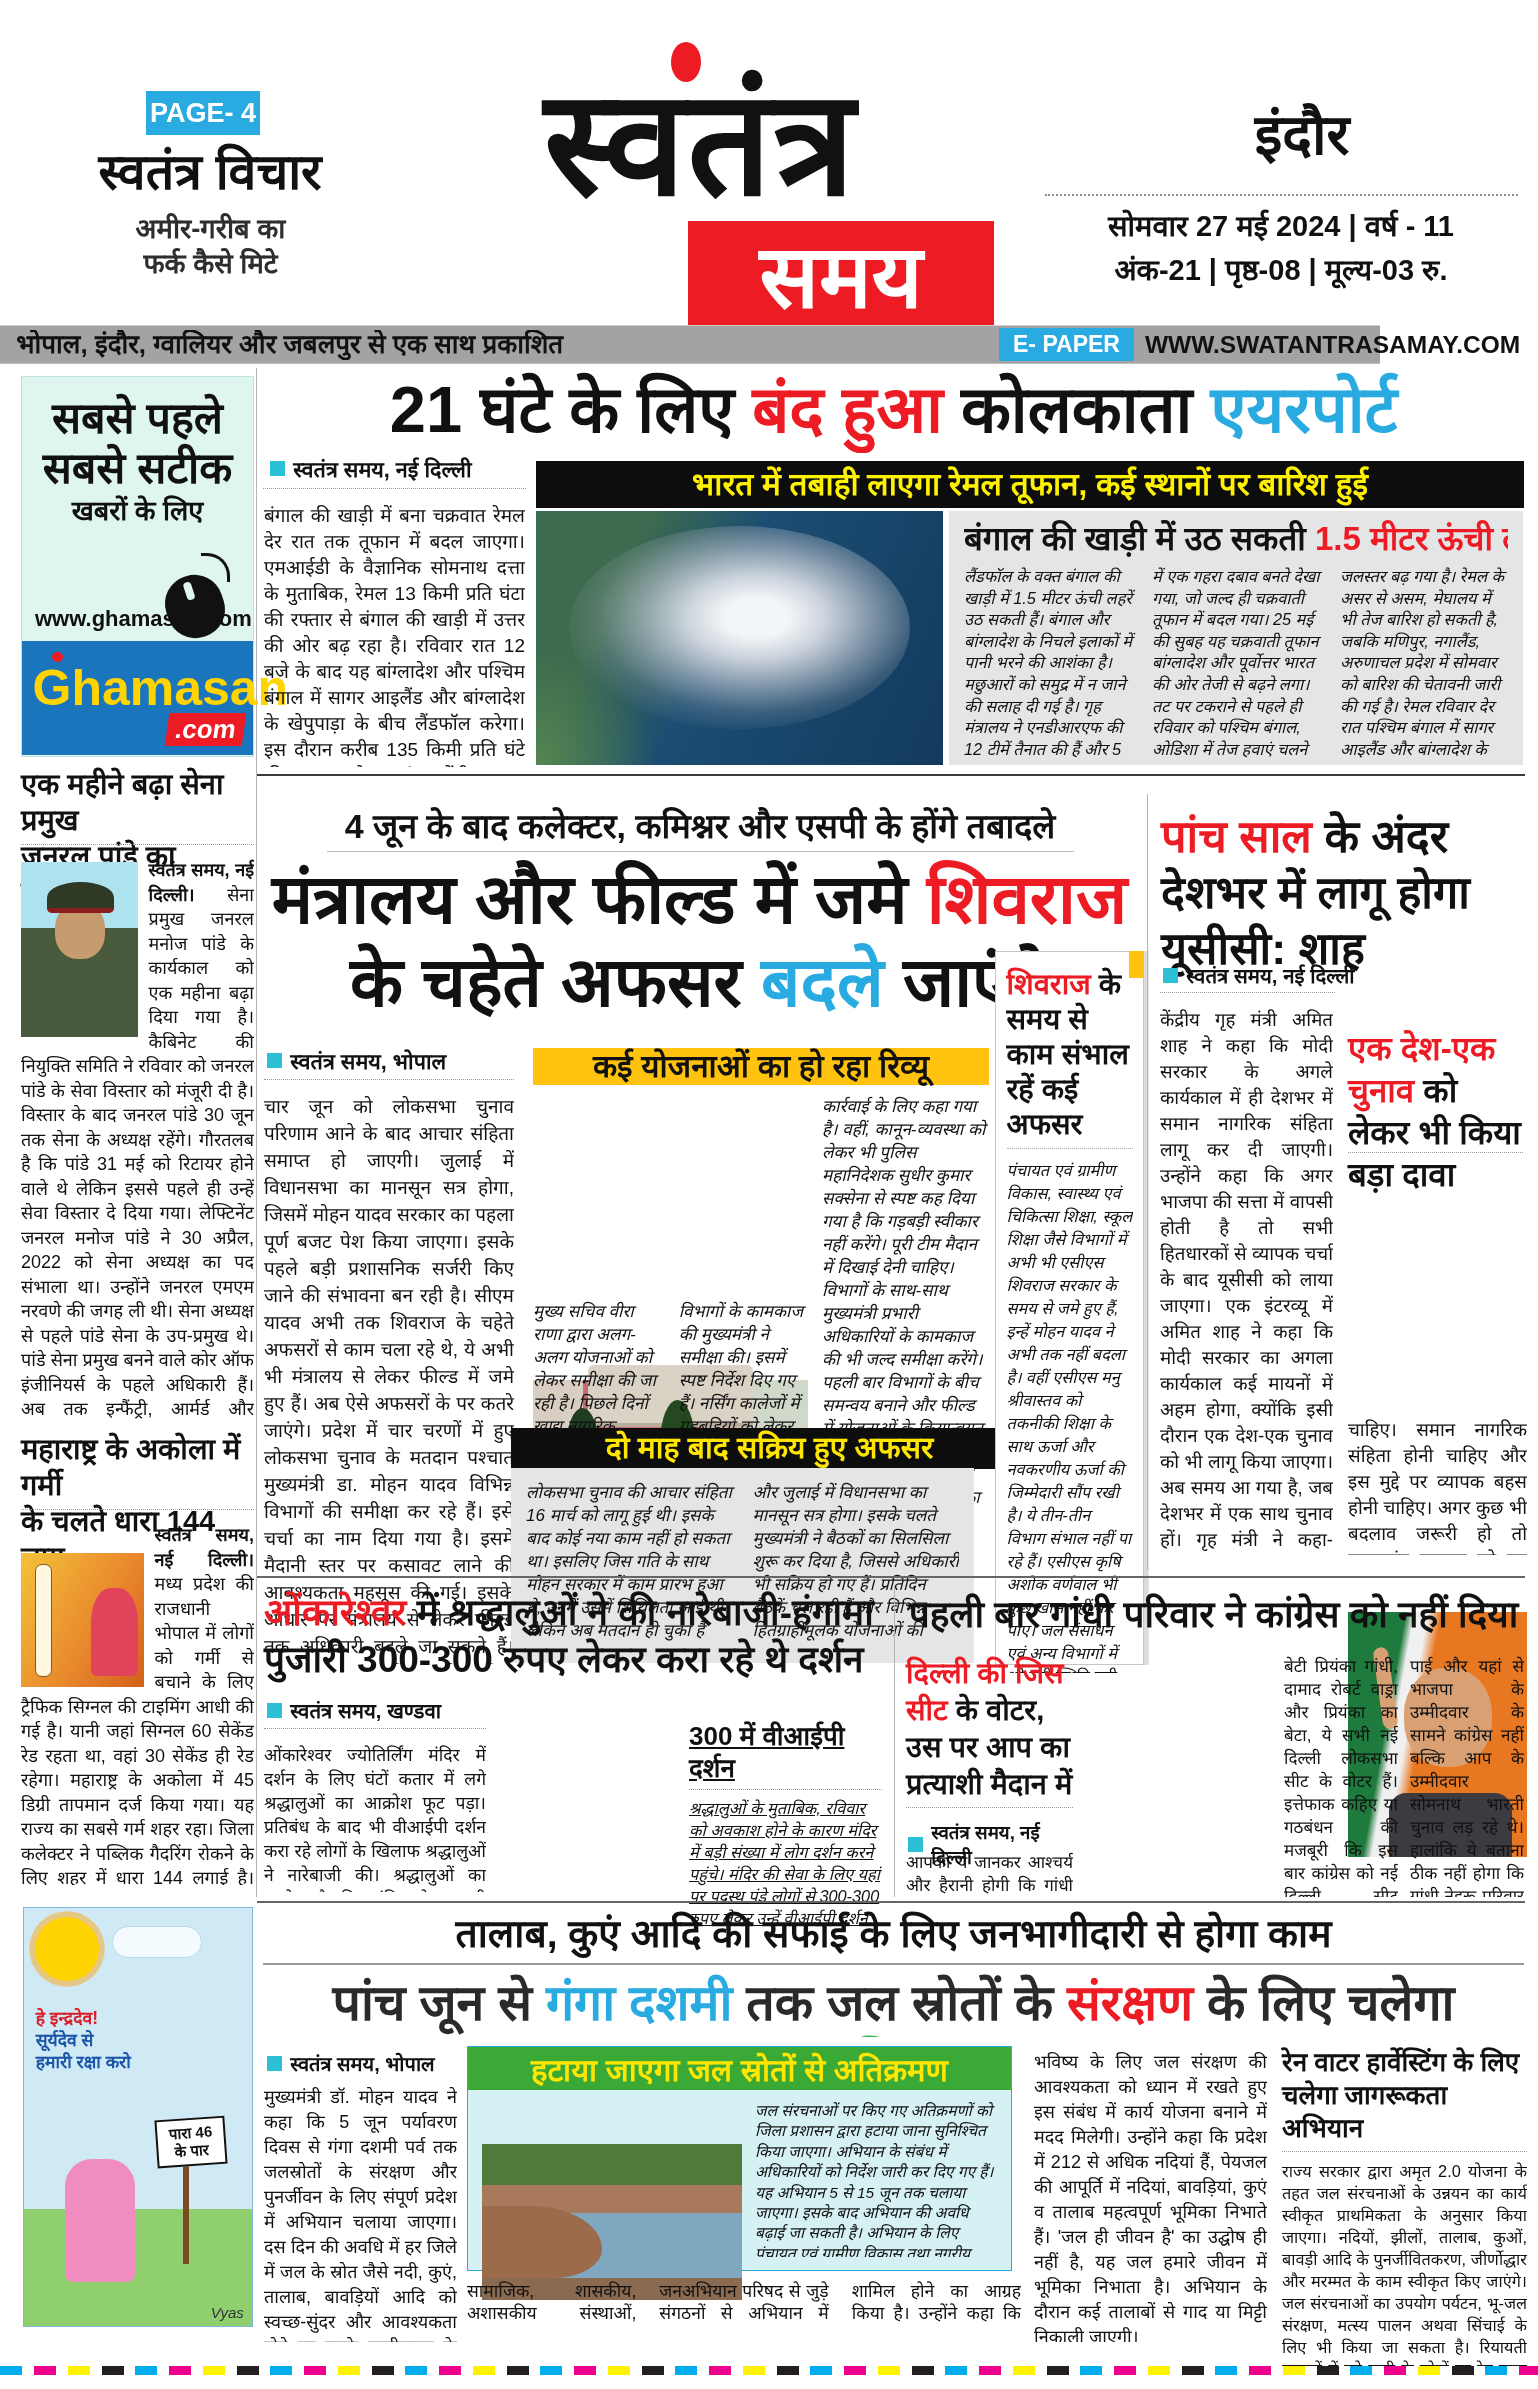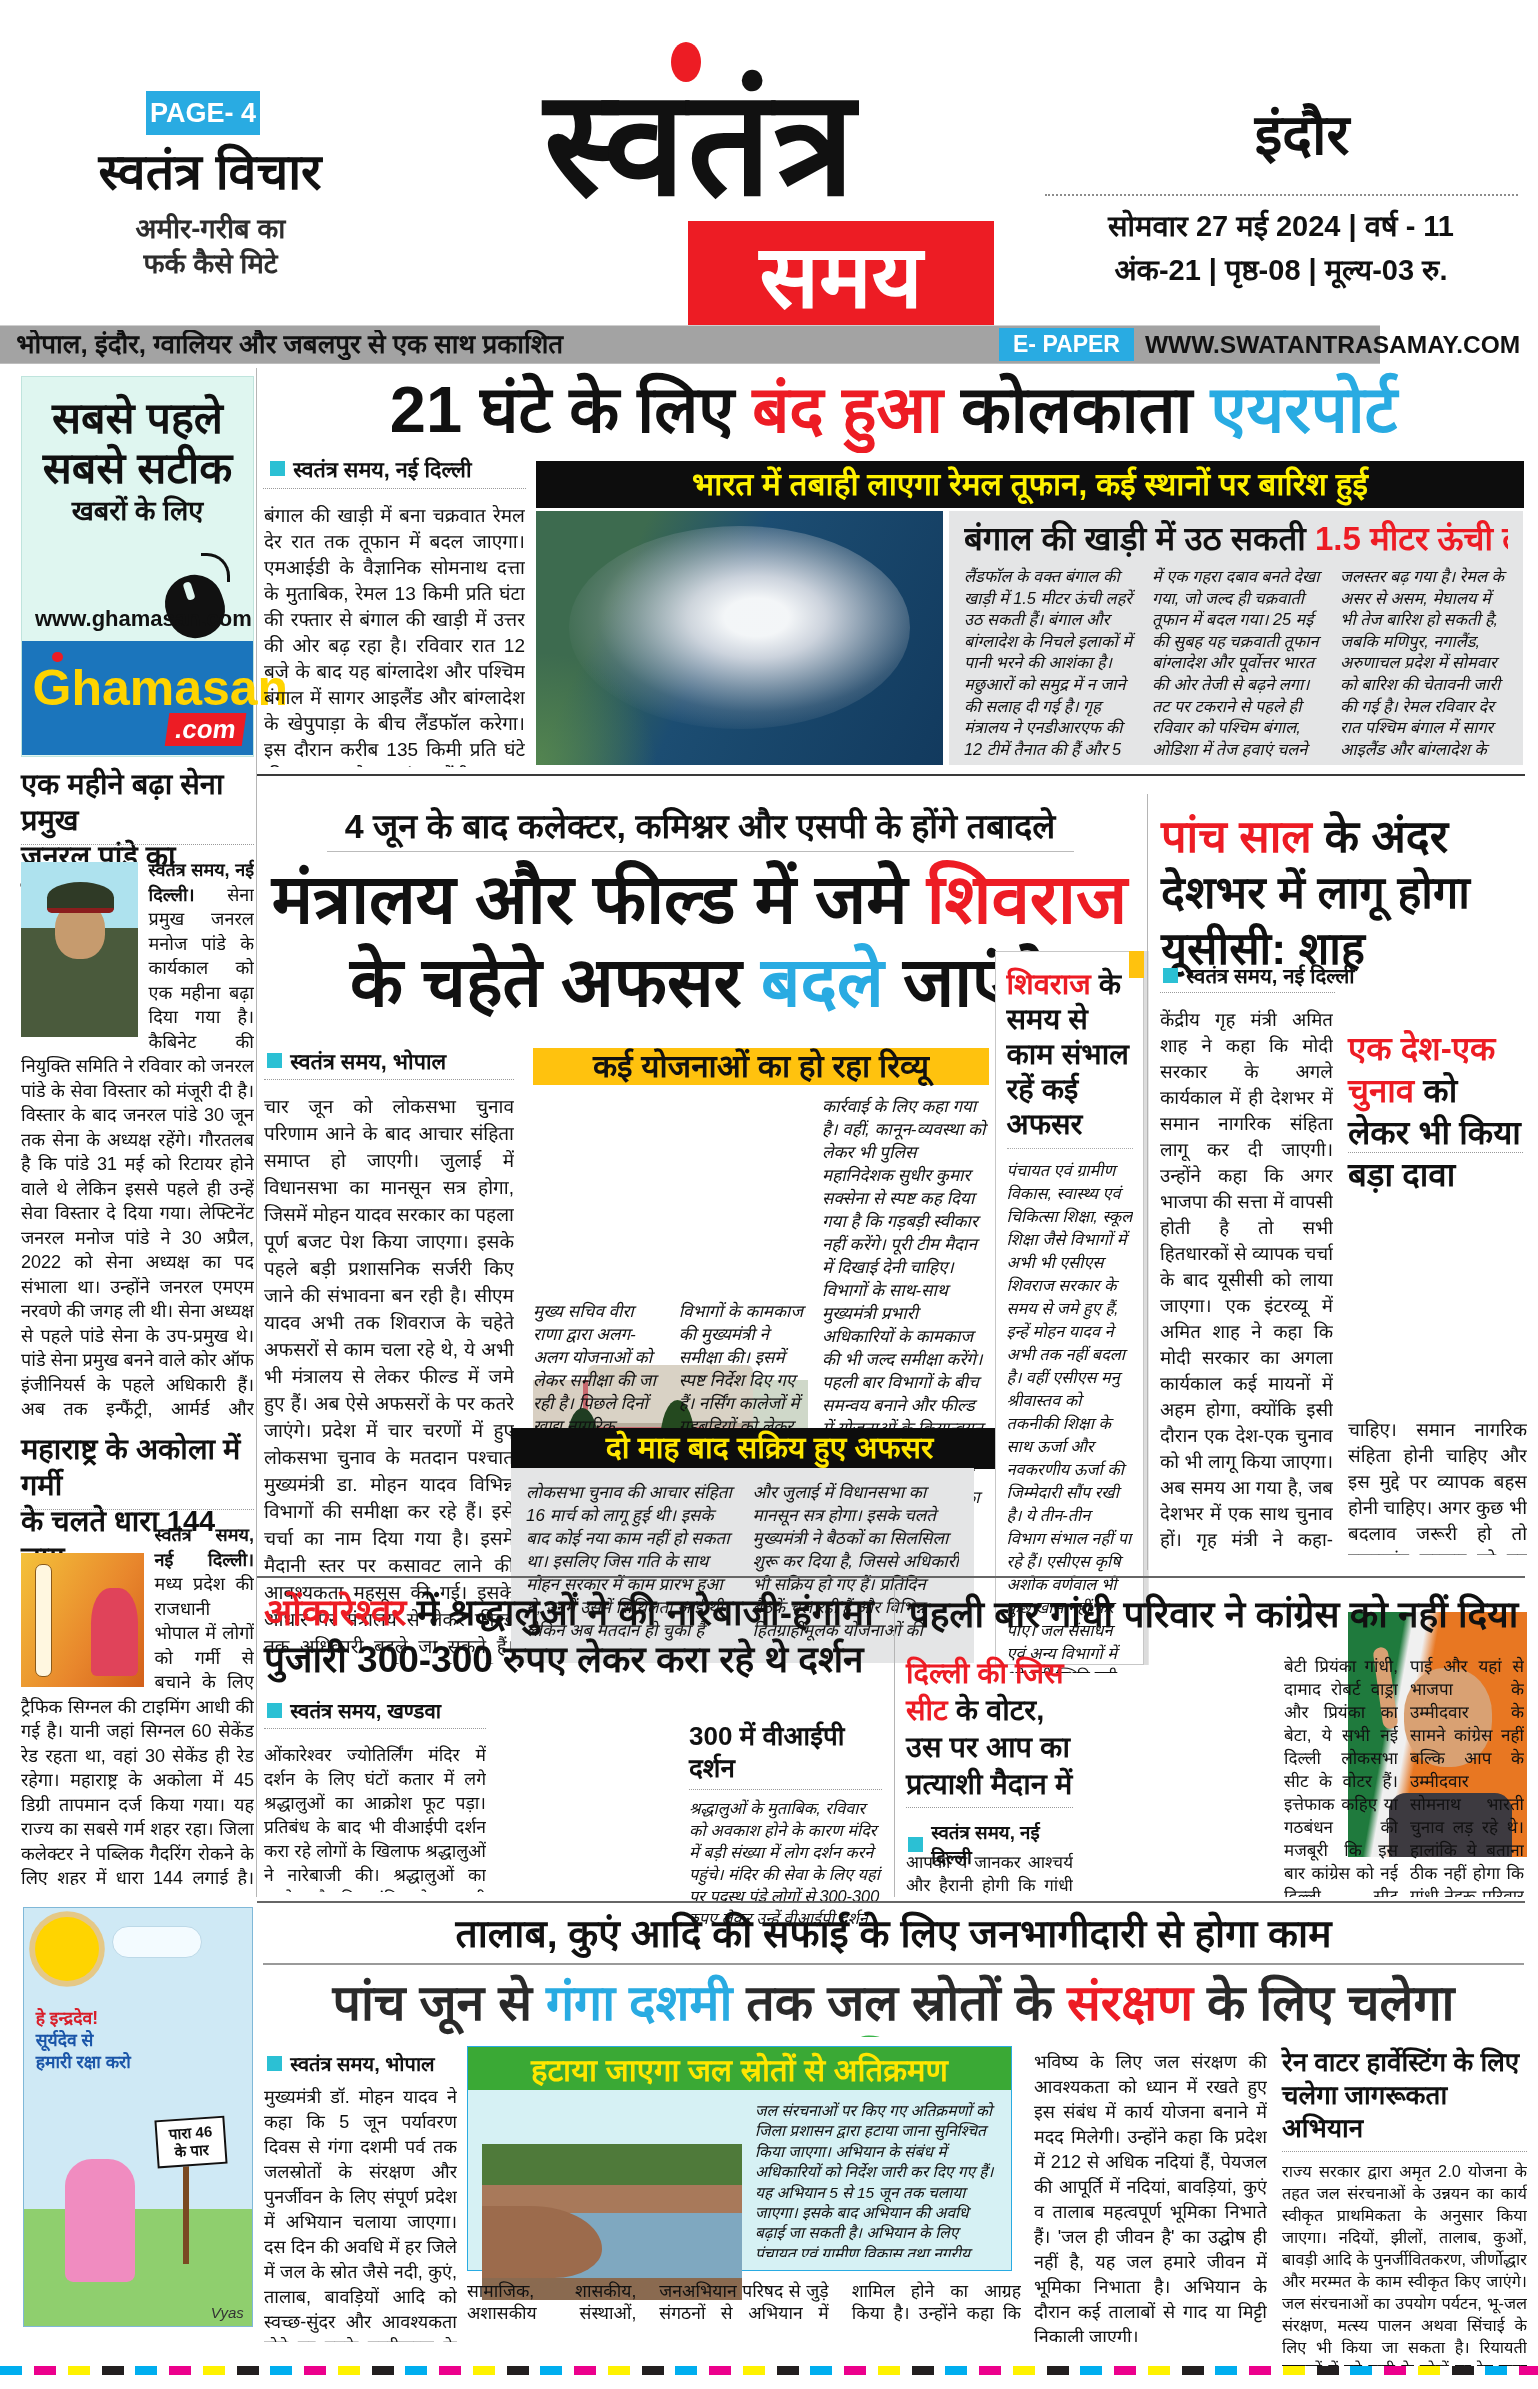--- a/index.html
+++ b/index.html
@@ -221,21 +221,21 @@
     <div>पुजारी 300-300 रुपए लेकर करा रहे थे दर्शन</div>
   </div>
   <div class="abs byline" style="left:267px;top:1696px;width:245px;font-size:20.4px;">
     <span class="bysq"></span>
     <span>स्वतंत्र समय, खण्डवा</span>
   </div>
   <div class="abs dotted" style="left:264px;top:1728px;width:222px;"></div>
   <div class="abs just ovh" style="left:264px;top:1743px;width:222px;height:149px;font-size:17.5px;line-height:24px;">ओंकारेश्वर ज्योतिर्लिंग मंदिर में दर्शन के लिए घंटों कतार में लगे श्रद्धालुओं का आक्रोश फूट पड़ा। प्रतिबंध के बाद भी वीआईपी दर्शन करा रहे लोगों के खिलाफ श्रद्धालुओं ने नारेबाजी की। श्रद्धालुओं का आरोप है कि मंदिर के पुजारी श्रद्धालुओं से 300 रुपए लेकर अलग रास्ते से ले</div>
 
   <div class="abs ovh" style="left:497px;top:1897px;width:182px;height:0px;"></div>
-  <div class="abs" style="left:689px;top:1721px;width:193px;">
+  <div class="abs" style="left:689px;top:1721px;width:193px;text-decoration:underline;">
     <div class="b" style="font-size:26px;line-height:31.5px;">300 में वीआईपी दर्शन</div>
     <div style="border-bottom:1.8px dotted #999;margin:4.7px 0 7px;"></div>
     <div class="ovh" style="height:134px;font-style:italic;font-size:16.3px;line-height:22px;">श्रद्धालुओं के मुताबिक, रविवार को अवकाश होने के कारण मंदिर में बड़ी संख्या में लोग दर्शन करने पहुंचे। मंदिर की सेवा के लिए यहां पर पदस्थ पंडे लोगों से 300-300 रुपए लेकर उन्हें वीआईपी दर्शन करा रहे थे। जबकि मंदिर में प्रशासन ने वीआईपी दर्शन पूरी तरह बंद कर रखे हैं। इसके बावजूद भी पुजारी अवैध तरीके से वीआईपी दर्शन करा रहे हैं। इससे आम श्रद्धालुओं ने जमकर हंगामा मचाया।</div>
   </div>
   <div class="abs ovh just" style="left:264px;top:1892px;width:619px;height:0;"></div>
 
   <div class="vline" style="left:894px;top:1585px;height:312px;"></div>
 
   <div class="abs b ctr ovh" style="left:903px;top:1591px;width:621px;height:49px;font-size:37px;line-height:47px;">पहली बार गांधी परिवार ने कांग्रेस को नहीं दिया वोट</div>
   <div class="abs b" style="left:906px;top:1655px;width:167px;font-size:29px;line-height:37px;">

